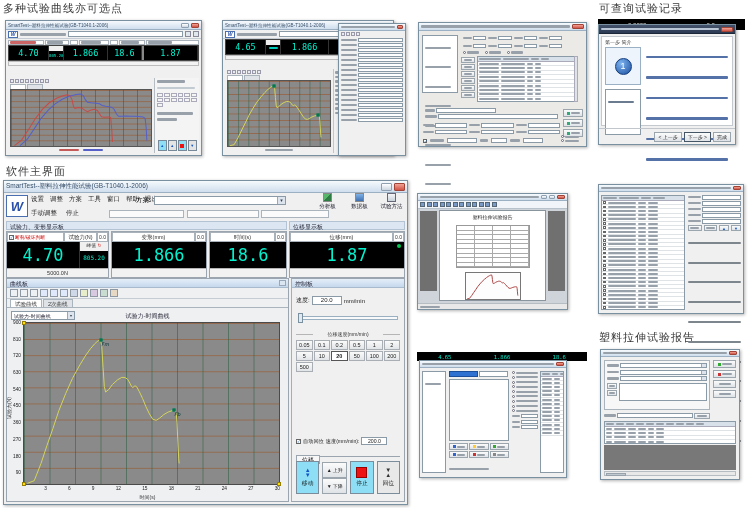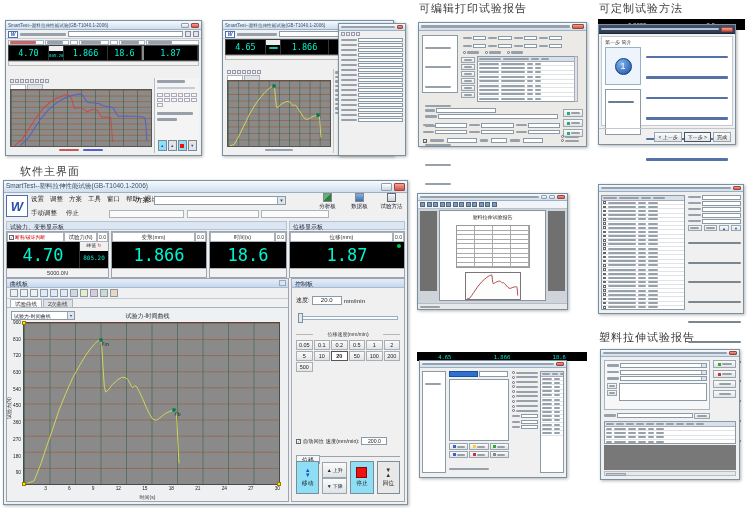--- a/index.html
+++ b/index.html
@@ -137,23 +137,23 @@
 .rw{border-bottom:1px solid #e0e3e6;display:flex;align-items:center;gap:2px;padding:0 1px}
 .radio{width:3px;height:3px;border:1px solid #667;border-radius:50%;background:#fff;flex:0 0 auto}
 .dot{width:3px;height:3px;flex:0 0 auto}
 .wizbtn{height:10px;padding:0 3px;font-size:5px;display:flex;align-items:center;background:linear-gradient(#fbfbfb,#dfe3e7);border:1px solid #9aa5ae;color:#222;white-space:nowrap}
 .wizbtn.def{border-color:#456}
 </style>
 </head>
 <body>
 
 <div id="cv">
-  <span class="lab" style="left:419px;top:1px">可编辑打印试验报告</span>
-  <span class="lab" style="left:599px;top:1px">可定制试验方法</span>
-  <span class="lab" style="left:20px;top:164px">软件主界面</span>
+  <span class="lab" style="left:3px;top:1px">多种试验曲线亦可选点</span>
+  <span class="lab" style="left:599px;top:1px">可查询试验记录</span>
+  <span class="lab" style="left:6px;top:164px">软件主界面</span>
   <span class="lab" style="left:599px;top:330px">塑料拉伸试验报告</span>
 
   <div class="win" style="left:5px;top:20px;width:197px;height:136px">
     <div class="tb">
         <span class="tt">SmartTest--塑料拉伸性能试验(GB-T1040.1-2006)</span>
         <span class="wb"></span>
         <span class="wb cl"></span>
       </div>
     <div class="mrow">
         <span class="mlogo">W</span>

